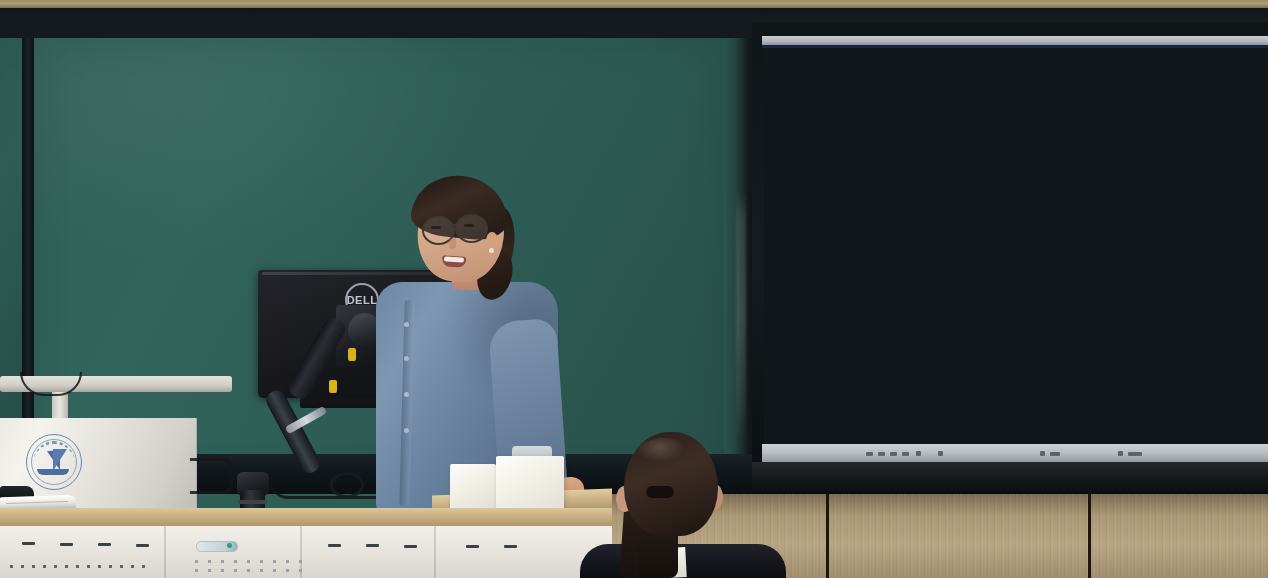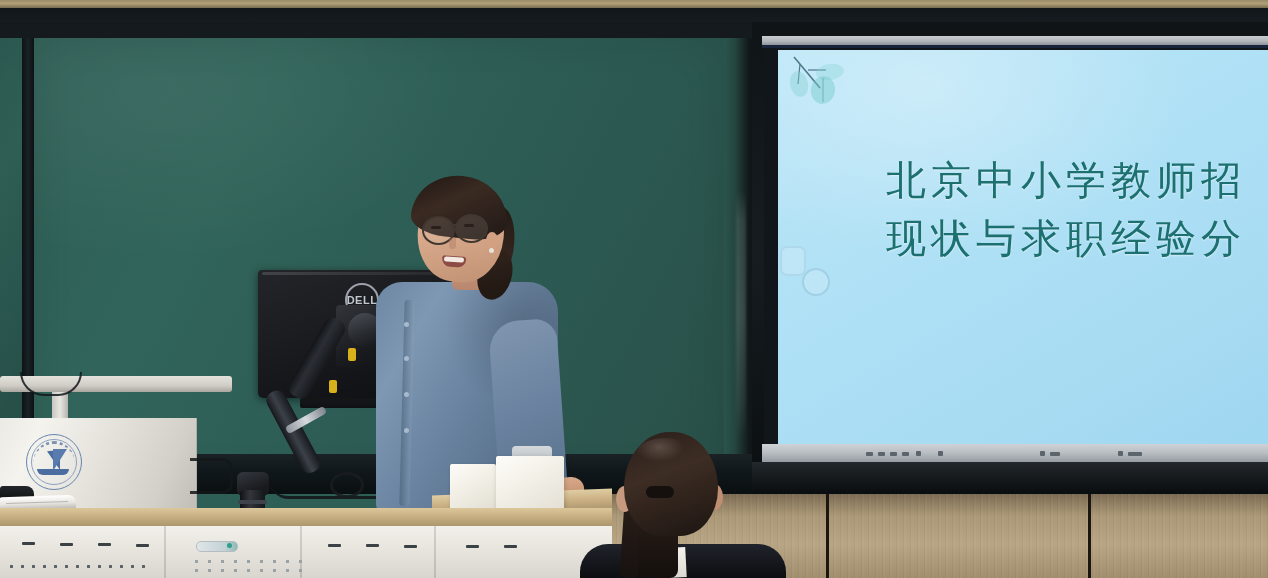--- a/index.html
+++ b/index.html
@@ -802,41 +802,20 @@
   </div>
   <div class="edge-reflection"></div>
   <div class="chalk-tray"></div>
   <div class="tray-marks"></div>
 
   <div class="smartboard-outer"></div>
   <div class="smartboard-topstrip"></div>
   <div class="smartboard-toprule"></div>
   <div class="smartboard-bezel"></div>
 
-  <div class="screen">
-    <div class="screen-glare"></div>
-
-    <svg class="leaf-deco" viewBox="0 0 70 58">
-      <path d="M4 3 L30 34" stroke="#1e4f63" stroke-width="1.6" fill="none"></path>
-      <path d="M10 10 L8 30" stroke="#1e4f63" stroke-width="1.2" fill="none"></path>
-      <path d="M18 16 L36 16" stroke="#1e4f63" stroke-width="1.2" fill="none"></path>
-      <ellipse cx="9" cy="30" rx="9" ry="13" fill="#6fc9c4" opacity="0.42" transform="rotate(-12 9 30)"></ellipse>
-      <ellipse cx="40" cy="18" rx="14" ry="8" fill="#6fc9c4" opacity="0.36" transform="rotate(-8 40 18)"></ellipse>
-      <ellipse cx="33" cy="36" rx="12" ry="14" fill="#57bdb8" opacity="0.46" transform="rotate(10 33 36)"></ellipse>
-      <path d="M33 24 L33 48" stroke="#1e5f63" stroke-width="1" opacity="0.5" fill="none"></path>
-    </svg>
-
-    <div class="bubble bubble-b"></div>
-    <div class="bubble bubble-a"></div>
-
-    <div class="slide-title">
-      <span class="line1">北京中小学教师招</span>
-      <span class="line2">现状与求职经验分</span>
-    </div>
-  </div>
 
   <div class="smartboard-bottombar">
   </div>
   <div class="sb-icon" style="left:866px; width:7px;"></div>
   <div class="sb-icon" style="left:878px; width:7px;"></div>
   <div class="sb-icon" style="left:890px; width:7px;"></div>
   <div class="sb-icon" style="left:902px; width:7px;"></div>
   <div class="sb-icon-dot" style="left:916px;"></div>
   <div class="sb-icon-dot" style="left:938px;"></div>
   <div class="sb-icon-dot" style="left:1040px;"></div>

